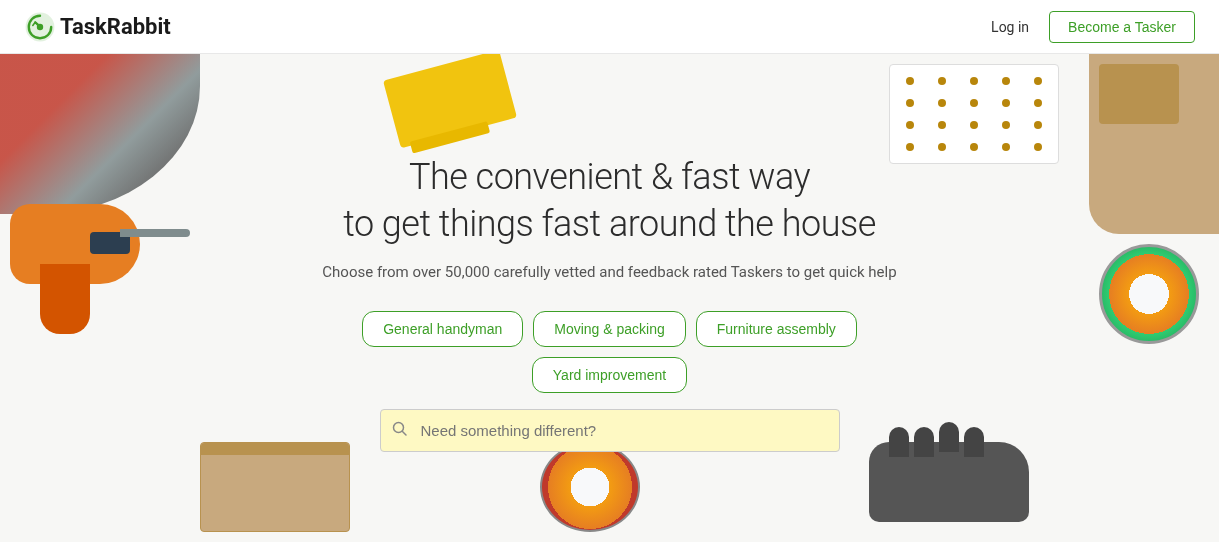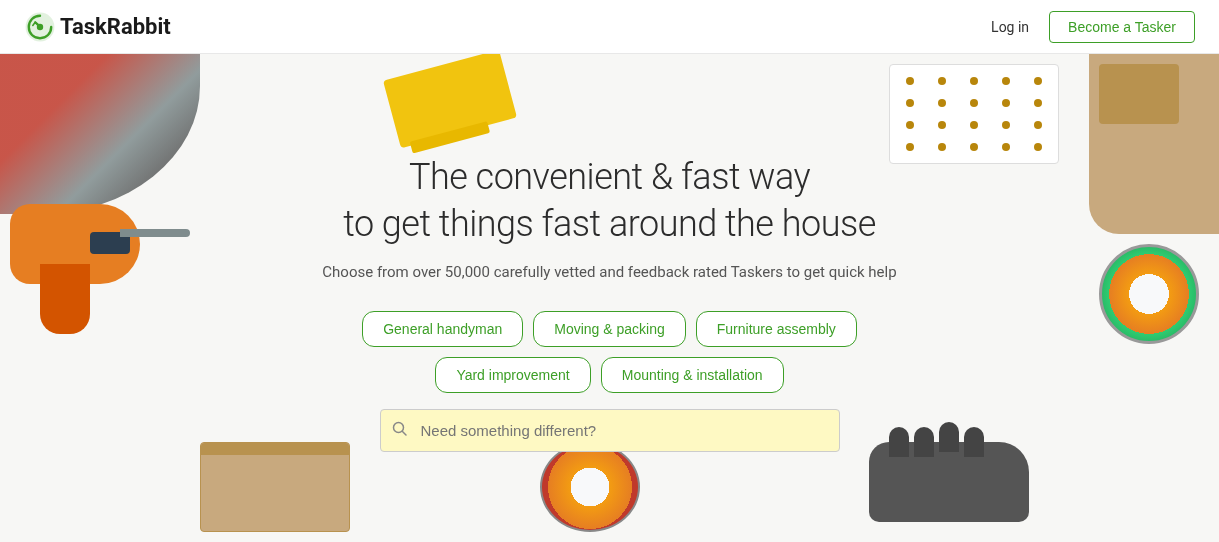--- a/index.html
+++ b/index.html
@@ -481,21 +481,20 @@
     <p class="hero-subtitle">Choose from over 50,000 carefully vetted and feedback rated Taskers to get quick help</p>
 
     <div class="service-buttons">
       <div class="service-row">
         <button class="service-btn">General handyman</button>
         <button class="service-btn">Moving &amp; packing</button>
         <button class="service-btn">Furniture assembly</button>
       </div>
       <div class="service-row">
         <button class="service-btn">Yard improvement</button>
-        <button class="service-btn">Mounting &amp; installation</button>
       </div>
     </div>
 
     <div class="search-container">
       <span class="search-icon-wrap">
         <svg width="16" height="16" viewBox="0 0 16 16" fill="none" xmlns="http://www.w3.org/2000/svg">
           <circle cx="6.5" cy="6.5" r="5" stroke="#888" stroke-width="1.5"></circle>
           <line x1="10.5" y1="10.5" x2="14" y2="14" stroke="#888" stroke-width="1.5" stroke-linecap="round"></line>
         </svg>
       </span>

